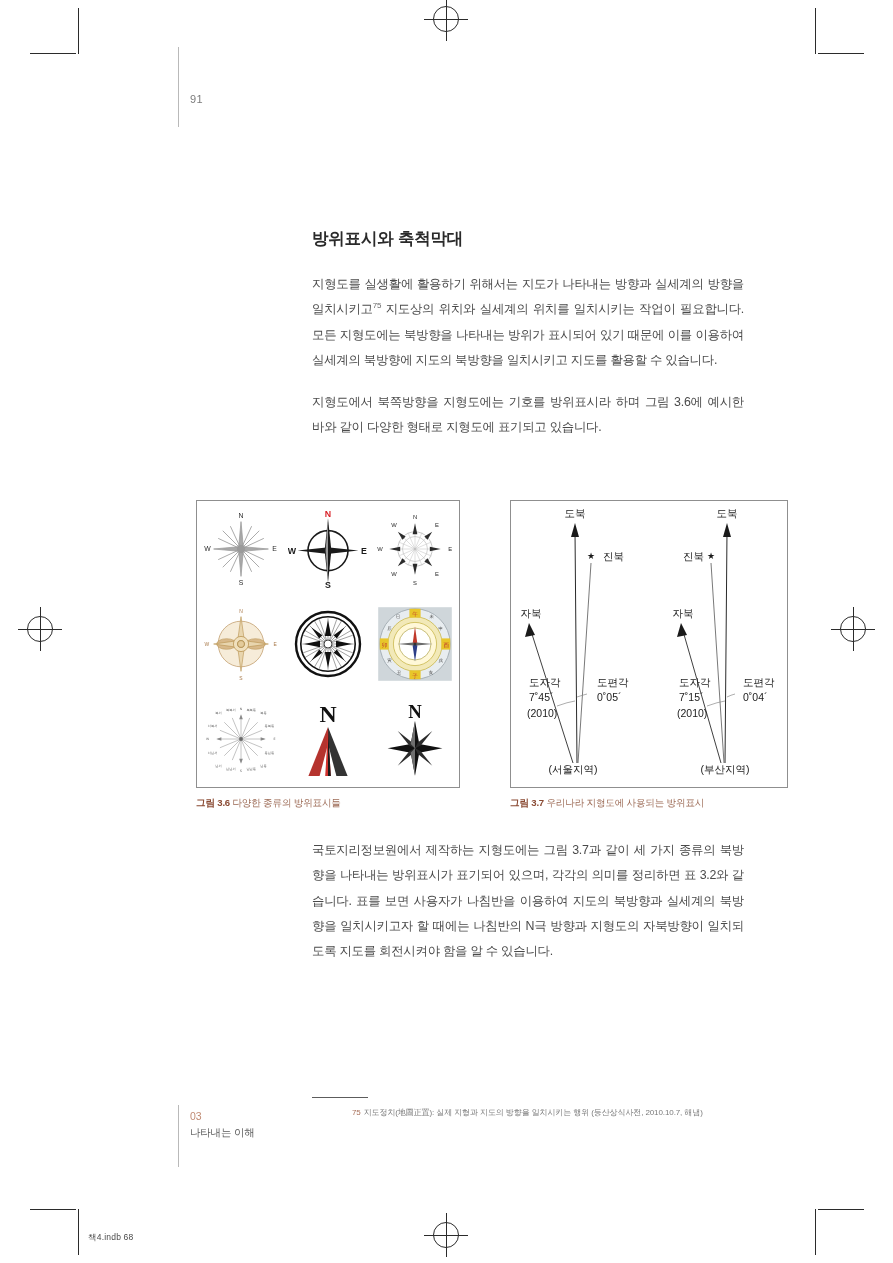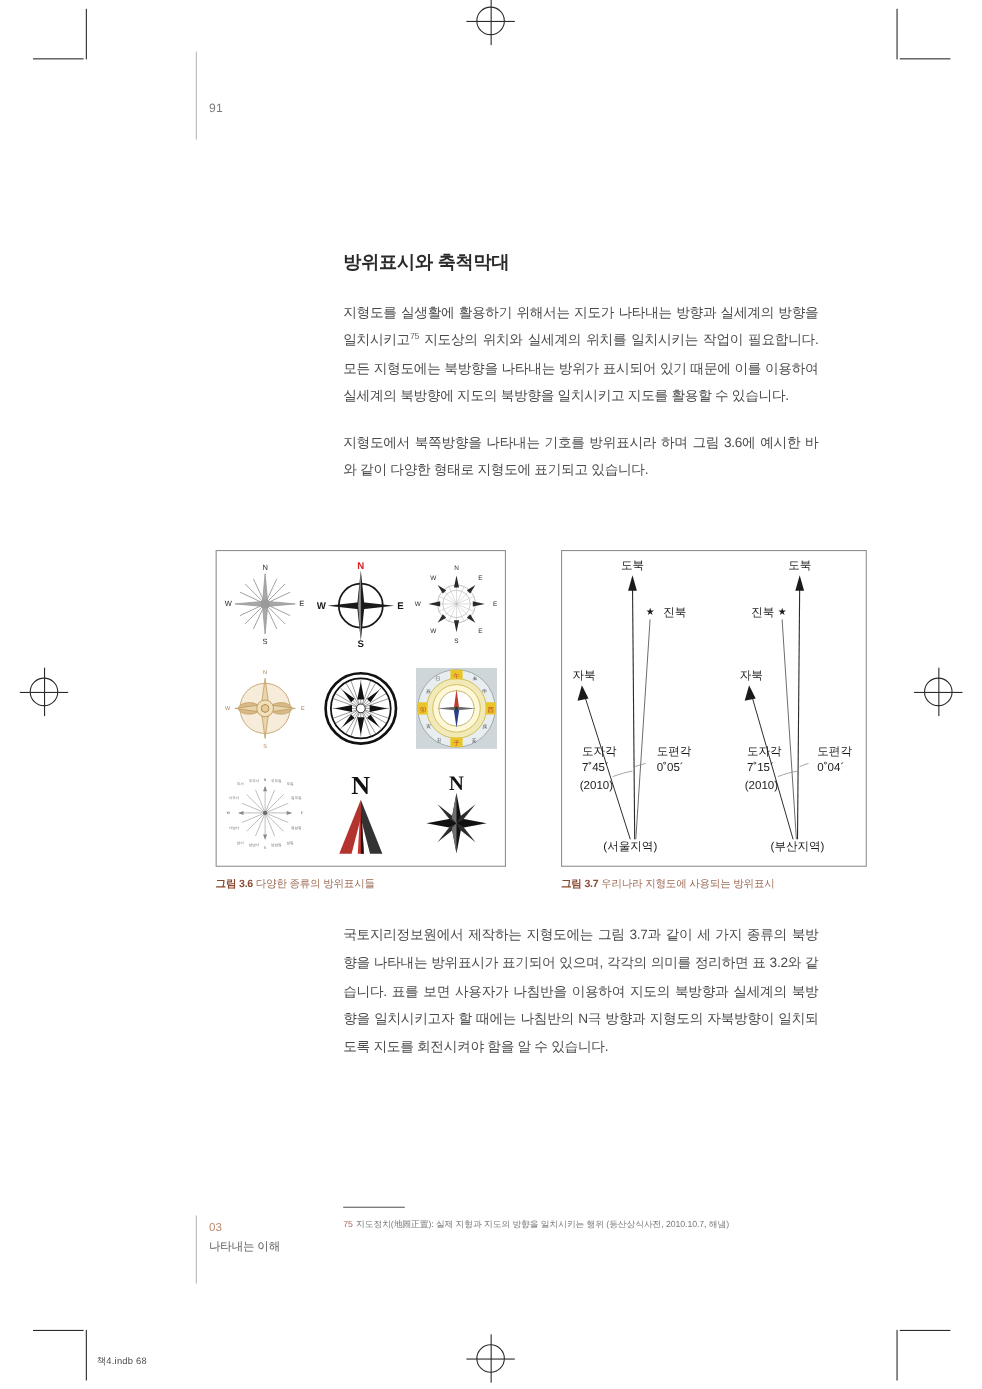--- a/index.html
+++ b/index.html
@@ -60,21 +60,21 @@
   .rose { position: relative; display: flex; align-items: center; justify-content: center; }
   .rose svg { display: block; }
 
   
   .fig37 .frame { width: 278px; height: 288px; }
   .fig37 svg { display: block; }
 
   
   .footnote-wrap { position: absolute; left: 312px; top: 1097px; width: 420px; }
   .footnote-rule { width: 56px; height: 1px; background: #5c5c5c; margin-bottom: 9px; }
-  .footnote { font-size: 8px; color: #7a7a7a; letter-spacing: -0.1px; line-height: 1.5; }
+  .footnote { font-size: 8px; color: #7a7a7a; letter-spacing: -0.1px; line-height: 1.5; margin-left: 40px; }
   .footnote .fn-num { color: #a8705a; margin-right: 3px; }
 
   
   .foot-rule-v { position: absolute; left: 178px; top: 1105px; width: 1px; height: 62px; background: #b9b9b9; }
   .chapnum { position: absolute; left: 190px; top: 1110px; font-size: 10.5px; color: #c08a72; }
   .chaptitle { position: absolute; left: 190px; top: 1126px; font-size: 10.5px; color: #5a5a5a; letter-spacing: -0.2px; }
 
   .indb { position: absolute; left: 88px; top: 1232px; font-size: 8.5px; color: #4a4a4a; letter-spacing: .2px; }
 </style>
 </head>
@@ -111,21 +111,21 @@
 </div>
 
 <div class="page-rule-v"></div>
 <div class="folio">91</div>
 
 <div class="content">
   <h1 class="heading">방위표시와 축척막대</h1>
 
   <p class="body"><span>지형도를 실생활에 활용하기 위해서는 지도가 나타내는 방향과 실세계의 방향을 일치시키고</span><sup>75</sup><span> 지도상의 위치와 실세계의 위치를 일치시키는 작업이 필요합니다. 모든 지형도에는 북방향을 나타내는 방위가 표시되어 있기 때문에 이를 이용하여 실세계의 북방향에 지도의 북방향을 일치시키고 지도를 활용할 수 있습니다.</span></p>
 
-  <p class="body">지형도에서 북쪽방향을 나타내는 기호를 방위표시라 하며 그림 3.6에 예시한 바와 같이 다양한 형태로 지형도에 표기되고 있습니다.</p>
+  <p class="body">지형도에서 북쪽방향을 지형도에는 기호를 방위표시라 하며 그림 3.6에 예시한 바와 같이 다양한 형태로 지형도에 표기되고 있습니다.</p>
 </div>
 
 <div class="figures">
   <div class="figrow">
 
     <div class="fig fig36" style="width:264px;">
       <div class="frame">
         <div class="rose-grid">
 
           <div class="rose">

